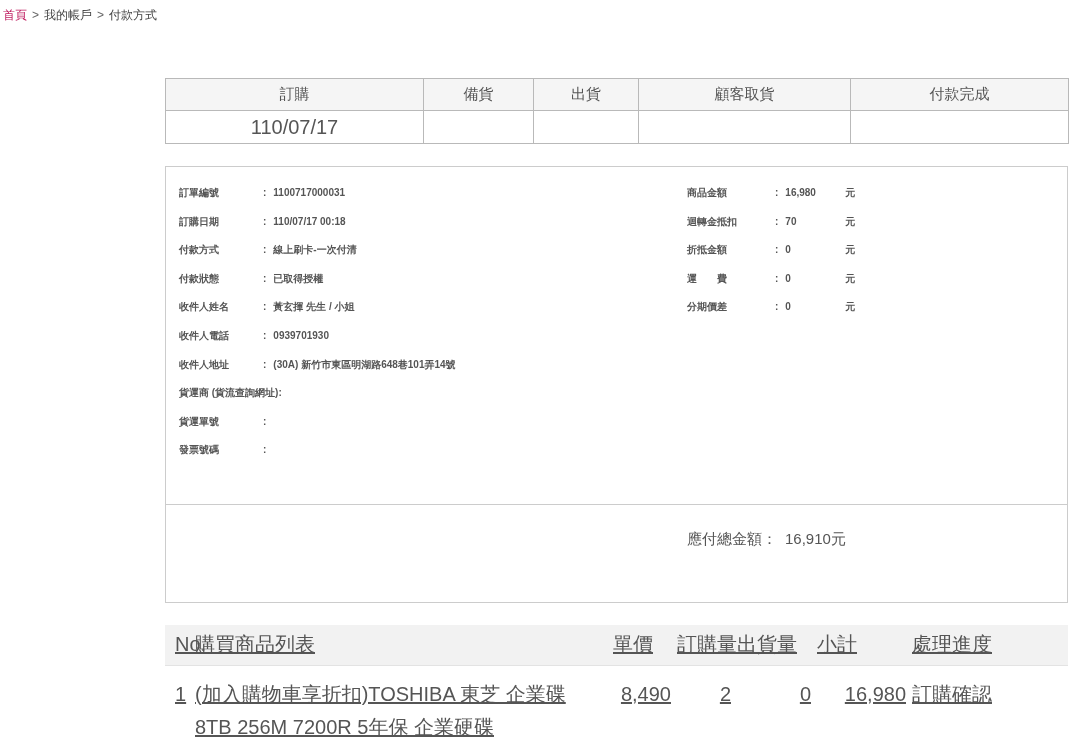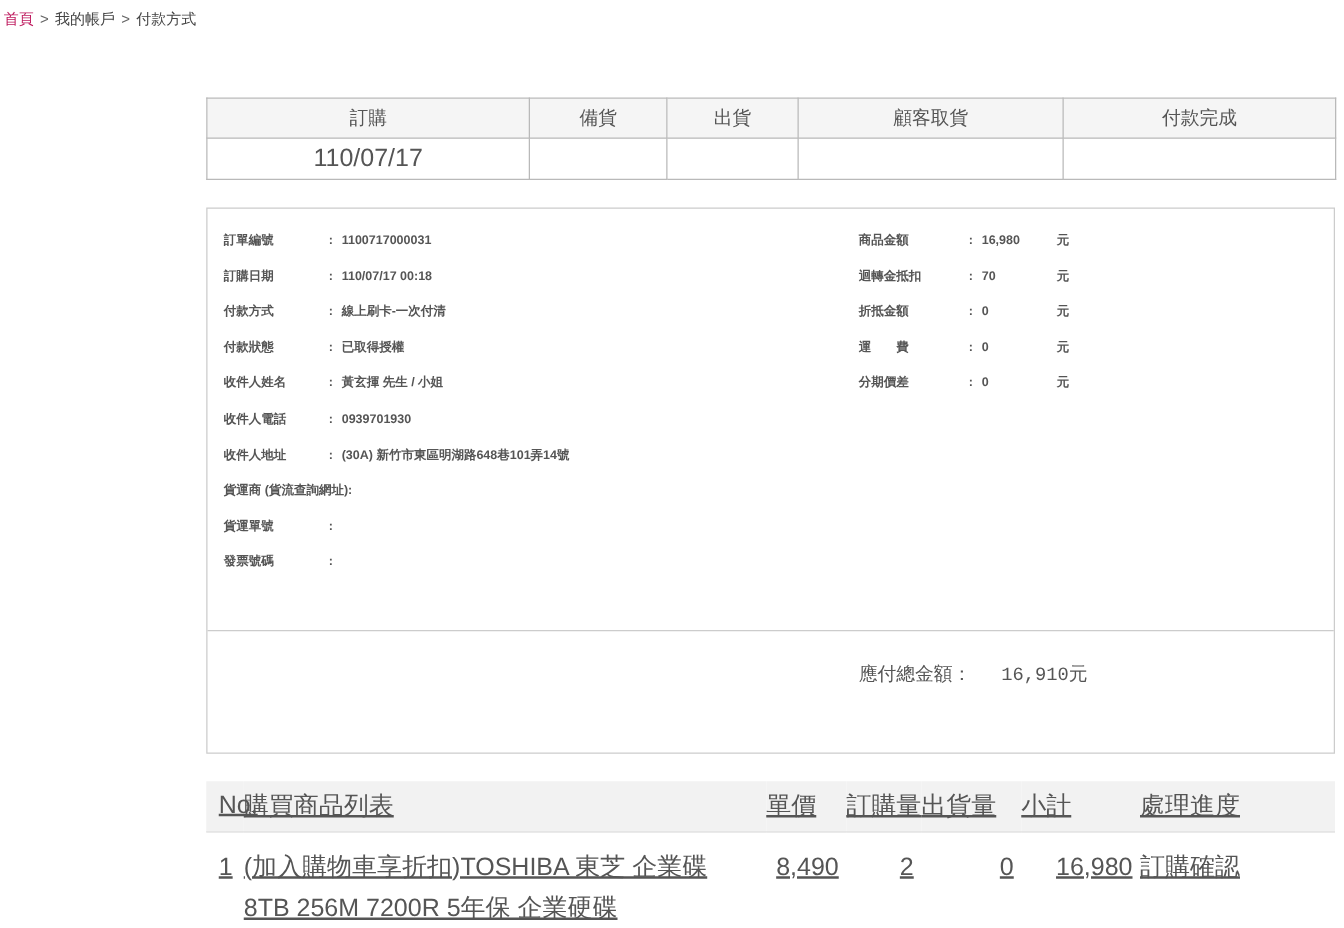--- a/index.html
+++ b/index.html
@@ -51,21 +51,21 @@
   .right-col { position: absolute; left: 521px; top: 12px; }
   .right-col .info-row .lbl { min-width: 88px; }
   .right-col .val { display: inline-block; width: 60px; }
 
   .order-box-bottom {
     border-top: 1px solid #ccc;
     height: 98px;
     padding: 25px 0 0 521px;
     font-size: 15px;
   }
-  .order-box-bottom .total-value { margin-left: 24px; font-family: Liberation Mono, monospace; }
+  .order-box-bottom .total-value { margin-left: 8px; }
 
   
   table.items { margin-top: 22px; width: 903px; border-collapse: collapse; table-layout: fixed; font-size: 20px; text-decoration: underline; }
   table.items thead th {
     background: #f2f2f2;
     height: 40px;
     font-weight: normal;
     text-align: left;
     color: #555;
     border-bottom: 1px solid #e3e3e3;

